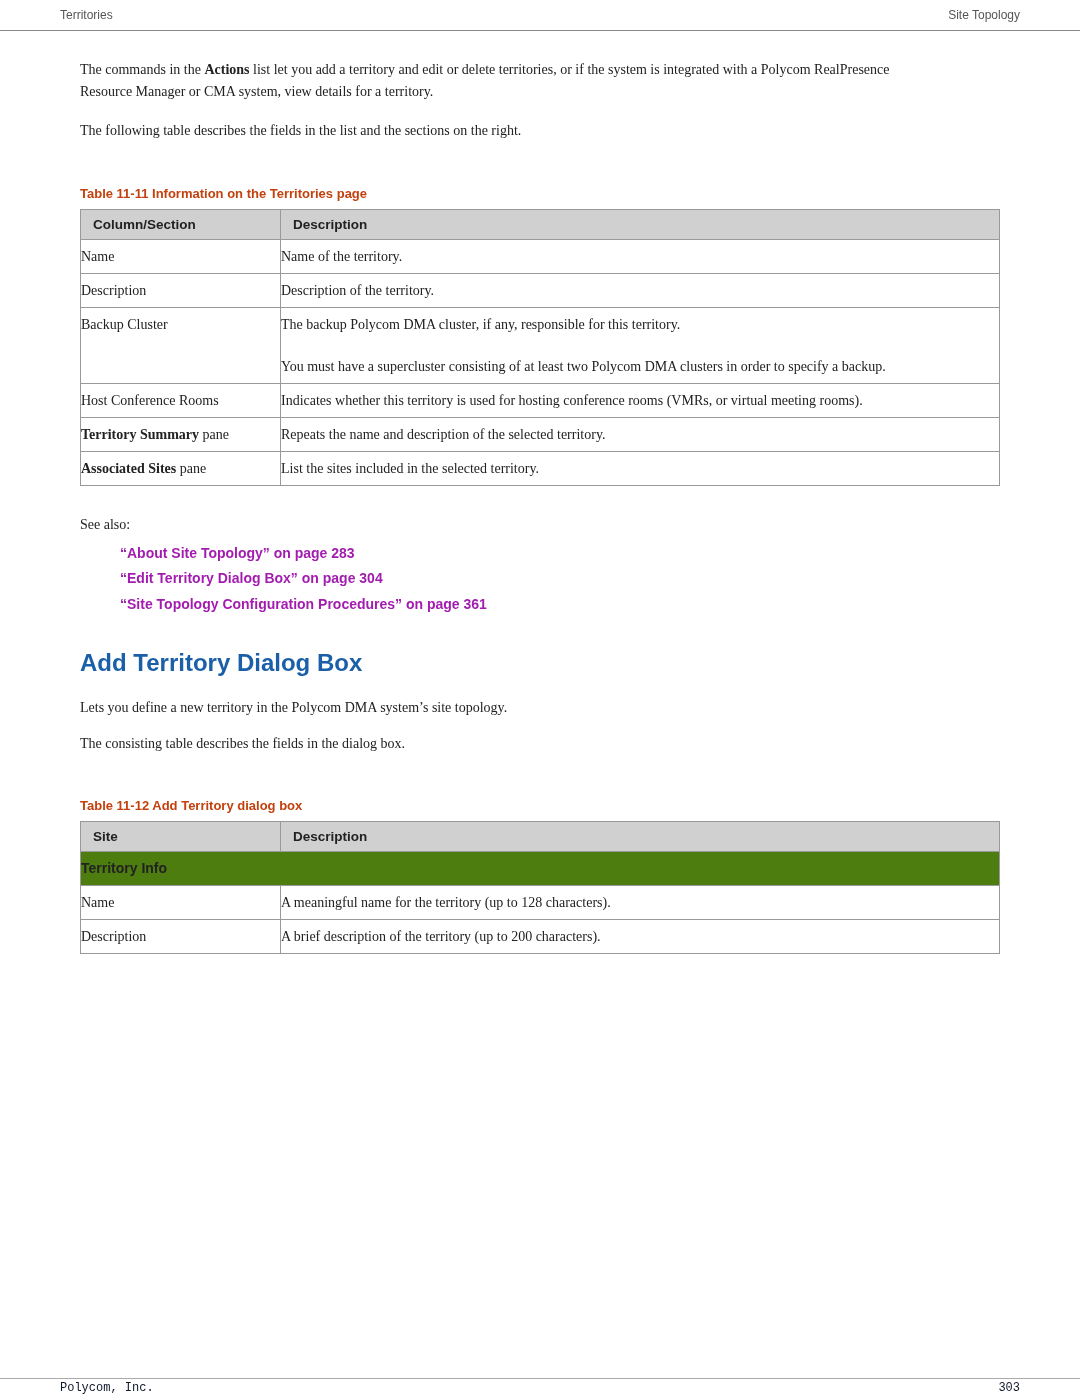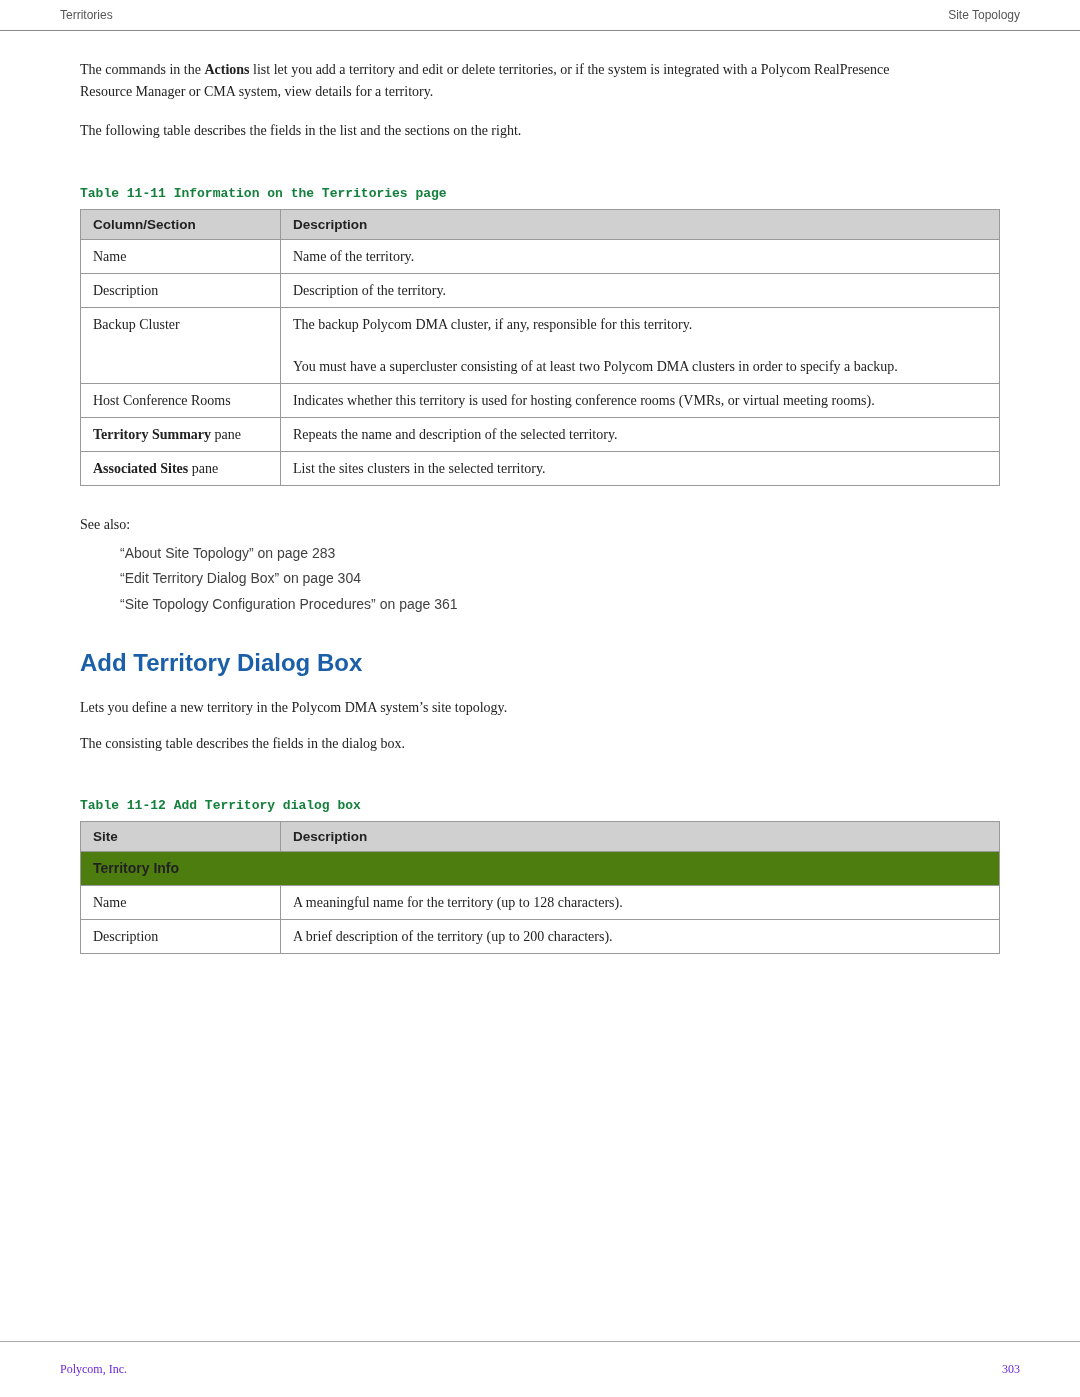--- a/index.html
+++ b/index.html
@@ -27,25 +27,25 @@
     }
 
     
     .footer-bar {
       position: absolute;
       bottom: 0;
       left: 0; right: 0;
       display: flex;
       justify-content: space-between;
       align-items: center;
-      padding: 20px 60px;
+      padding: 2px 60px;
       border-top: 1px solid #aaa;
       font-size: 12px;
-      color: #6d28d9;
-      font-family: Liberation Serif, serif;
+      color: #0f172a;
+      font-family: Liberation Mono, monospace;
     }
 
     
     .content {
       padding: 28px 80px 80px 80px;
     }
 
     
     .intro-para {
       font-size: 14px;
@@ -56,22 +56,22 @@
 
     .intro-para strong {
       font-weight: bold;
     }
 
     
     .table-caption {
       font-size: 13px;
       font-weight: bold;
       margin-bottom: 8px;
-      font-family: Liberation Mono, monospace;
-      color: #15803d;
+      font-family: Liberation Sans, sans-serif;
+      color: #c2410c;
       margin-top: 44px;
     }
 
     
     .data-table {
       width: 100%;
       border-collapse: collapse;
       margin-bottom: 26px;
       font-size: 14px;
     }
@@ -81,21 +81,21 @@
       border: 1px solid #999;
       padding: 7px 12px;
       text-align: left;
       font-family: Arial, sans-serif;
       font-size: 13.5px;
       font-weight: bold;
     }
 
     .data-table td {
       border: 1px solid #999;
-      padding: 6px 12px;
+      padding: 6px 0;
       vertical-align: top;
       line-height: 1.5;
     }
 
     .data-table td.col-left {
       width: 200px;
     }
 
     .data-table td strong {
       font-weight: bold;
@@ -110,25 +110,26 @@
 
     .see-also .label {
       margin-bottom: 4px;
     }
 
     .see-also .links {
       padding-left: 40px;
     }
 
     .link-blue {
-      color: #404040;
+      color: #a21caf;
       text-decoration: none;
       font-family: Arial, sans-serif;
       font-size: 14px;
       cursor: pointer;
+      font-weight: bold;
     }
 
     
     .section-heading {
       font-size: 24px;
       font-weight: bold;
       color: #1a5fa8;
       font-family: 'Arial Black', Arial, sans-serif;
       margin-bottom: 20px;
       margin-top: 10px;
@@ -195,21 +196,21 @@
       <tr>
         <td class="col-left">Host Conference Rooms</td>
         <td>Indicates whether this territory is used for hosting conference rooms (VMRs, or virtual meeting rooms).</td>
       </tr>
       <tr>
         <td class="col-left"><strong>Territory Summary</strong> pane</td>
         <td>Repeats the name and description of the selected territory.</td>
       </tr>
       <tr>
         <td class="col-left"><strong>Associated Sites</strong> pane</td>
-        <td>List the sites clusters in the selected territory.</td>
+        <td>List the sites included in the selected territory.</td>
       </tr>
     </tbody>
   </table>
 
   <div class="see-also">
     <p class="label">See also:</p>
     <div class="links">
       <div>
         <a class="link-blue">“About Site Topology” on page 283</a>
       </div>

